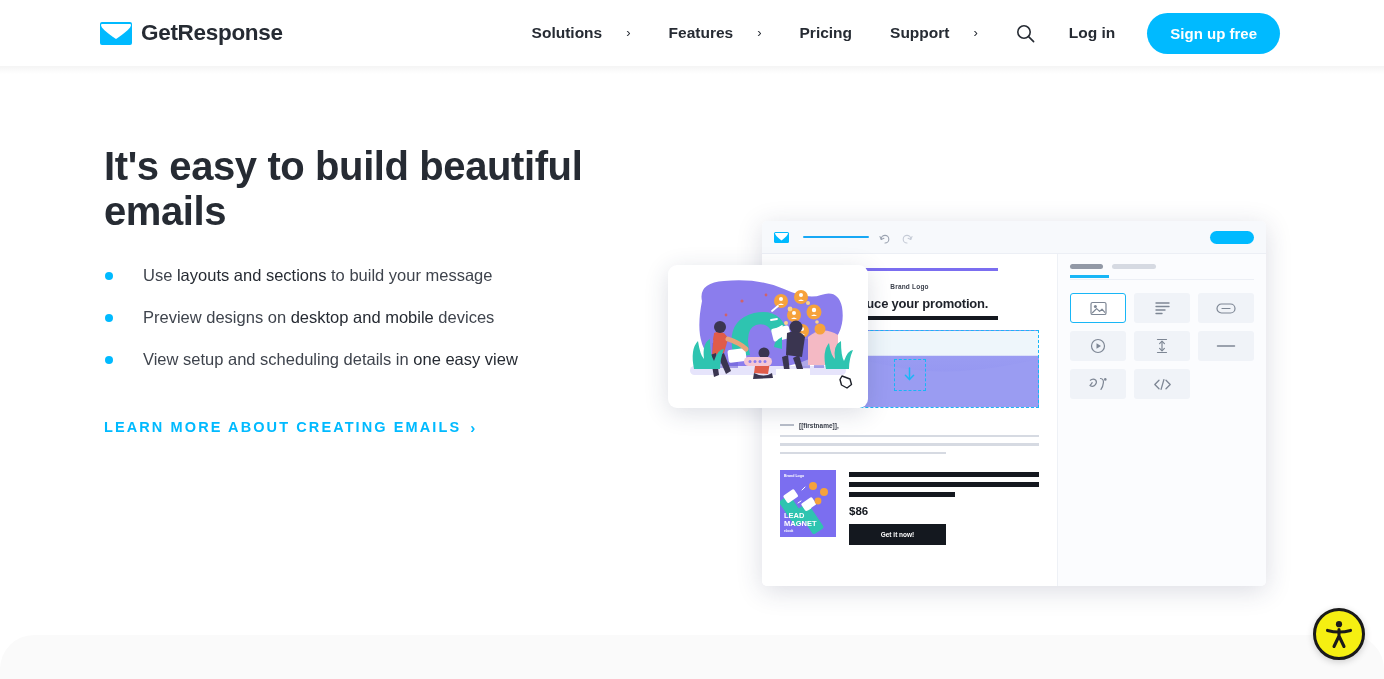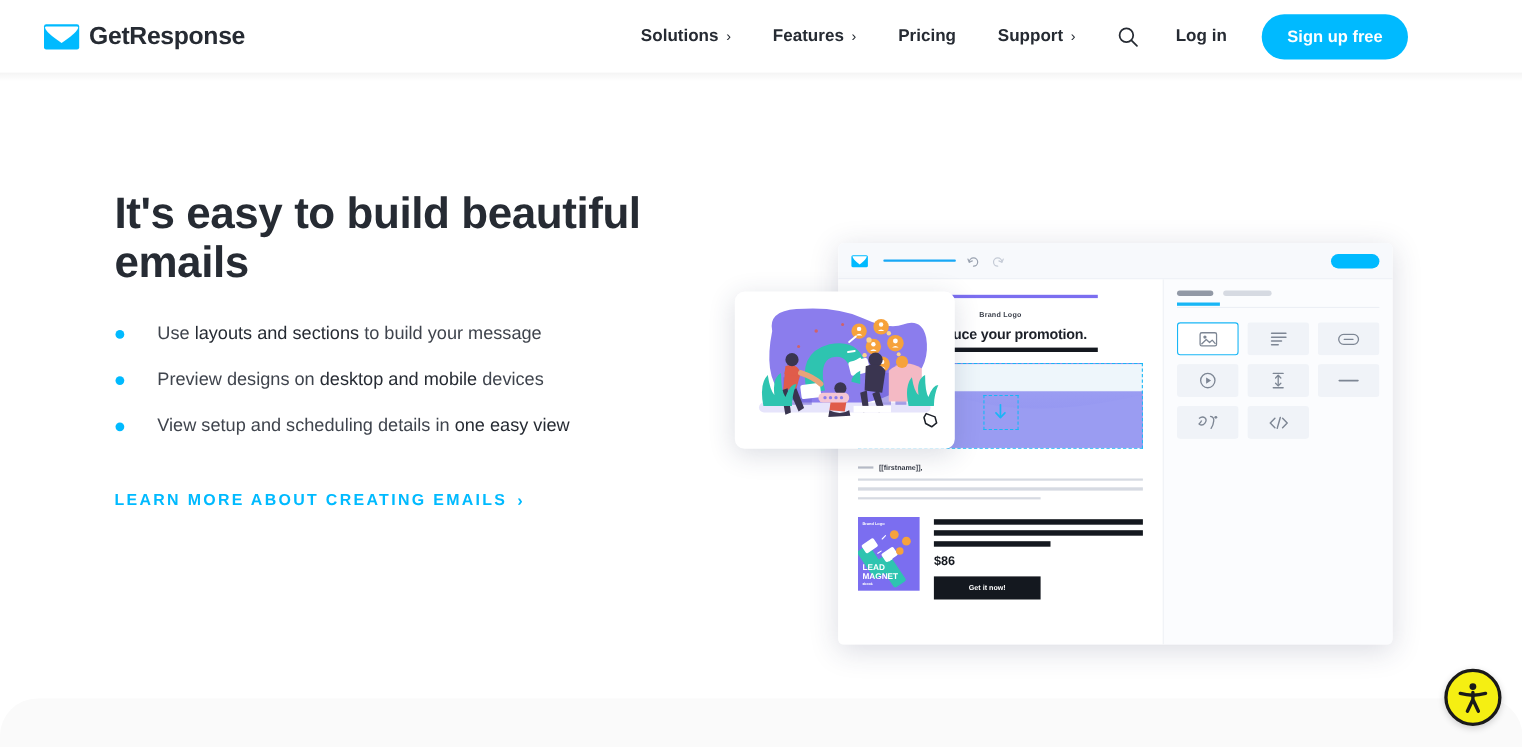--- a/index.html
+++ b/index.html
@@ -36,21 +36,21 @@
     left: 0; right: 0; bottom: -8px;
     height: 8px;
     background: linear-gradient(to bottom, rgba(0,0,0,0.045), rgba(0,0,0,0));
     pointer-events: none;
   }
 
   .brand {
     display: flex;
     align-items: center;
     gap: 9px;
-    margin-left: 40px;
+    margin-left: 100px;
     text-decoration: none;
   }
   .brand-mark {
     width: 32px; height: 23px;
     background: #00BAFF;
     border-radius: 2px;
     display: flex;
     align-items: flex-start;
     justify-content: center;
     overflow: hidden;
@@ -64,21 +64,21 @@
 
   #main-nav {
     margin-left: auto;
     margin-right: 104px;
     display: flex;
     align-items: center;
   }
   .nav-link {
     display: flex;
     align-items: center;
-    gap: 7px;
+    gap: 24px;
     font-size: 15.5px;
     font-weight: 700;
     color: #262b33;
     text-decoration: none;
     padding: 8px 0;
     margin-right: 38px;
     white-space: nowrap;
     cursor: pointer;
   }
   .nav-chev {
@@ -118,21 +118,21 @@
   }
 
   
   #hero {
     position: relative;
     display: flex;
     padding-left: 104px;
     padding-top: 78px;
   }
 
-  #hero-copy { width: 520px; flex: 0 0 520px; margin-top: 28px; }
+  #hero-copy { width: 520px; flex: 0 0 520px; }
 
   #hero-title {
     font-size: 40px;
     line-height: 1.13;
     font-weight: 700;
     color: #262b33;
     letter-spacing: -0.4px;
     margin-bottom: 29px;
   }
 

